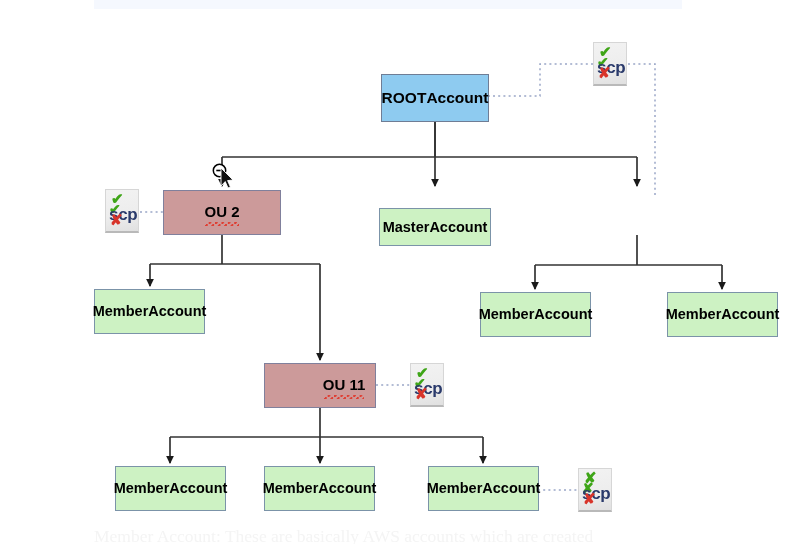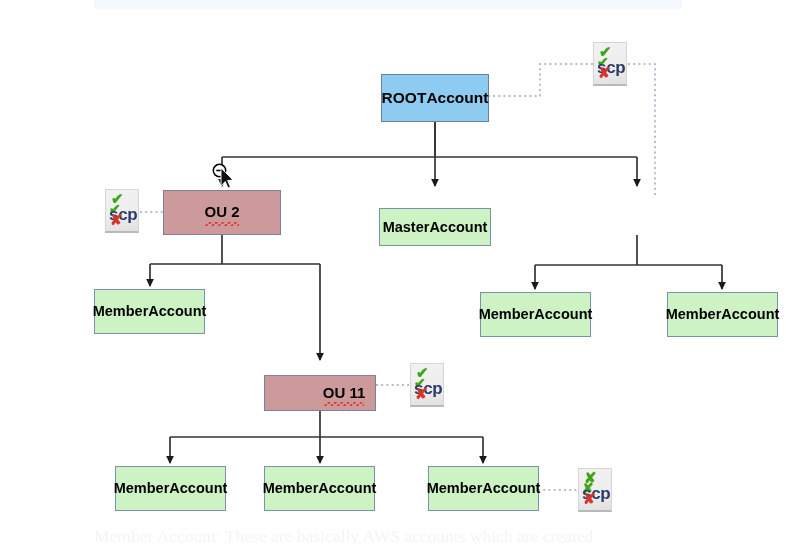--- a/index.html
+++ b/index.html
@@ -231,21 +231,21 @@
   <div class="node node-green" style="left:480px; top:292px; width:111px; height:45px;">
     <span class="line">Member</span>
     <span class="line">Account</span>
   </div>
 
   <div class="node node-green" style="left:667px; top:292px; width:111px; height:45px;">
     <span class="line">Member</span>
     <span class="line">Account</span>
   </div>
 
-  <div class="node node-ou" style="left:264px; top:375px; width:112px; height:36px;padding-left:48px;">
+  <div class="node node-ou" style="left:264px; top:363px; width:112px; height:45px;padding-left:48px;">
     <span class="line squiggle">OU 11</span>
   </div>
 
   <div class="node node-green" style="left:115px; top:466px; width:111px; height:45px;">
     <span class="line">Member</span>
     <span class="line">Account</span>
   </div>
 
   <div class="node node-green" style="left:264px; top:466px; width:111px; height:45px;">
     <span class="line">Member</span>

